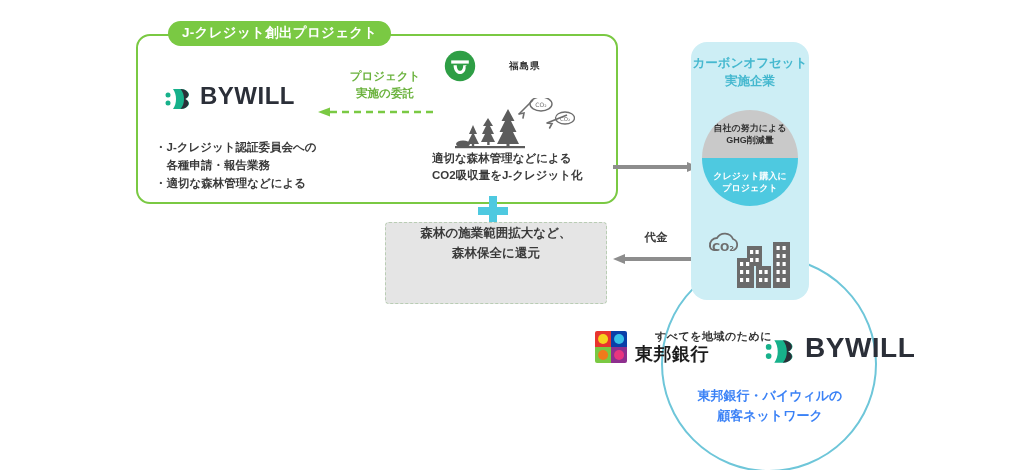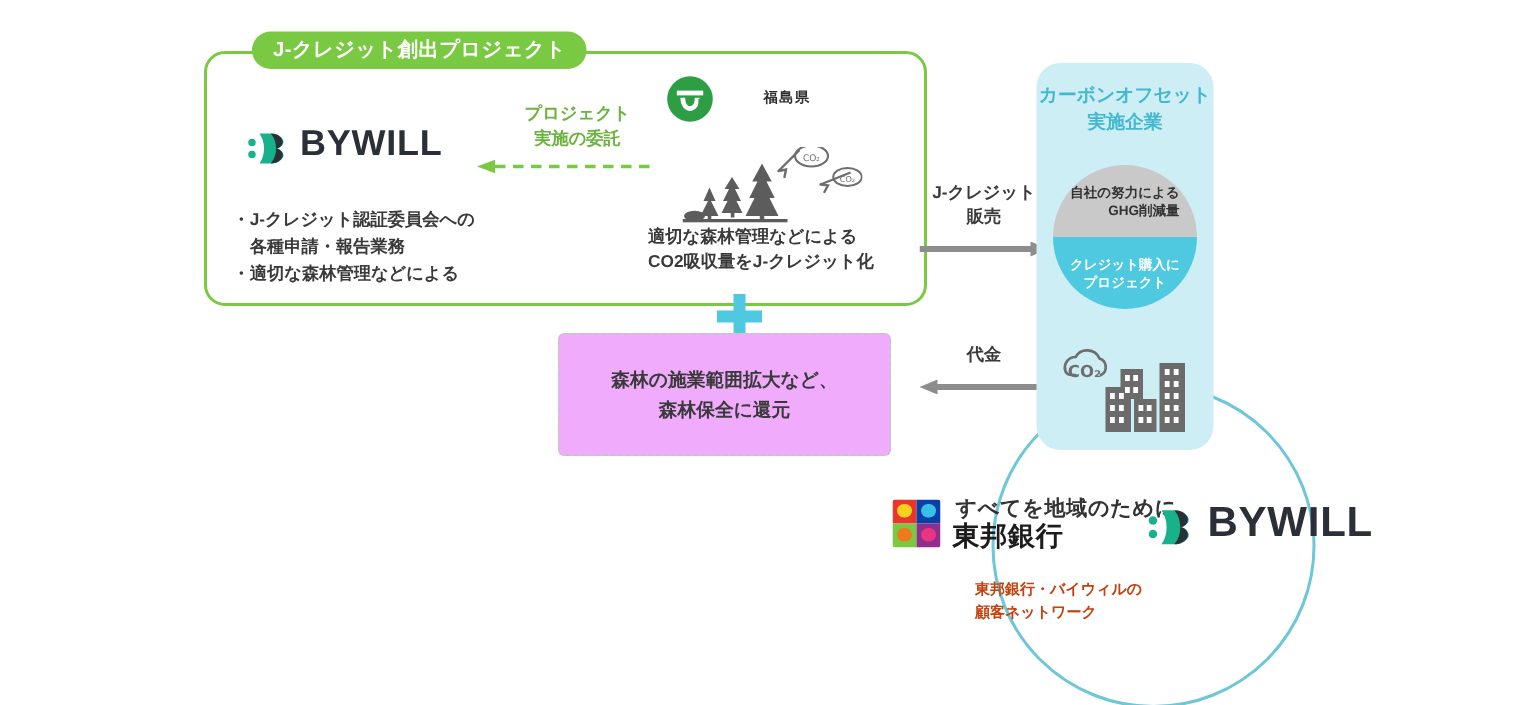--- a/index.html
+++ b/index.html
@@ -70,25 +70,25 @@
     position: absolute; left: 432px; top: 150px; width: 180px;
     text-align: left; font-size: 11.5px; color: #3a3a3a;
     line-height: 1.5; white-space: pre-line; font-weight: bold;
   }
 
   
   .plus-sign { position: absolute; left: 478px; top: 196px; width: 30px; height: 30px; }
 
   
   .dashed-box {
-    position: absolute; left: 372px; top: 222px;
+    position: absolute; left: 385px; top: 222px;
     width: 222px; height: 82px;
     border: 1px dashed #b9cdb4; border-radius: 4px;
-    display: flex; align-items: center; justify-content: center;
-    background: #f0abfc;
+    display: flex; justify-content: center;
+    background: #e5e5e5;
   }
   .dashed-box span {
     text-align: center; font-size: 12.5px; color: #3a3a3a;
     line-height: 1.6; white-space: pre-line; font-weight: bold;
   }
 
   
   .flow { position: absolute; }
   .flow-label {
     position: absolute; text-align: center; font-size: 11.5px;
@@ -97,39 +97,39 @@
 
   
   .network-circle {
     position: absolute; left: 661px; top: 256px;
     width: 216px; height: 216px;
     border: 2px solid #6ec6d9; border-radius: 50%;
     background: transparent;
   }
   .network-caption {
     position: absolute; left: 650px; top: 386px; width: 240px;
-    font-size: 10px; color: #c2410c;
+    text-align: center; font-size: 13px; color: #3b82f6;
     line-height: 1.5; white-space: pre-line; font-weight: bold;
   }
 
   
   .toho { position: absolute; left: 595px; top: 331px; display: flex; align-items: center; }
   .toho-mark {
     width: 32px; height: 32px; border-radius: 2px;
     display: grid; grid-template-columns: 1fr 1fr; grid-template-rows: 1fr 1fr;
     overflow: hidden;
   }
   .toho-tile { position: relative; }
   .toho-tile i {
     position: absolute; left: 50%; top: 50%;
     width: 62%; height: 62%; transform: translate(-50%,-50%);
     border-radius: 50%; display: block;
   }
   .toho-txt { margin-left: 8px; line-height: 1; }
-  .toho-tag { font-size: 14px; color: #333; letter-spacing: .5px; margin-left: 2px; font-weight: bold; }
+  .toho-tag { font-size: 11px; color: #333; letter-spacing: .5px; margin-left: 20px; font-weight: bold; }
   .toho-name { font-size: 18px; color: #1c1c1c; font-weight: bold; letter-spacing: .5px; margin-top: 3px; }
 
   
   .blue-panel {
     position: absolute; left: 691px; top: 42px;
     width: 118px; height: 258px;
     background: #cdeef5; border-radius: 16px;
   }
   .panel-title {
     position: absolute; left: 0; top: 12px; width: 100%;
@@ -145,21 +145,21 @@
     background: #c9c9c9;
     display: flex; align-items: center; justify-content: center;
   }
   .ghg-bot {
     position: absolute; left: 0; top: 50%; width: 100%; height: 50%;
     background: #4ec9e0;
     display: flex; align-items: center; justify-content: center;
   }
   .ghg-top span {
     color: #333; font-size: 9px; font-weight: bold;
-    text-align: right; line-height: 1.35; white-space: pre-line;
+    text-align: center; line-height: 1.35; white-space: pre-line;
   }
   .ghg-bot span {
     color: #ffffff; font-size: 9px; font-weight: bold;
     text-align: center; line-height: 1.35; white-space: pre-line;
   }
   .city-ill { position: absolute; left: 50%; top: 182px; transform: translateX(-50%); width: 92px; height: 66px; }
 </style>
 </head>
 <body>
 
@@ -241,22 +241,20 @@
       <rect x="11" y="0" width="8" height="30" fill="#4ec9e0"></rect>
       <rect x="0" y="11" width="30" height="8" fill="#4ec9e0"></rect>
     </svg>
   </div>
 
   <div class="dashed-box">
     <span>森林の施業範囲拡大など、
 森林保全に還元</span>
   </div>
 
-  <div class="flow-label" style="left:608px; top:122px; width:96px;">J-クレジット
-販売</div>
   <div class="flow" style="left:613px; top:158px; width:86px; height:10px;">
     <svg viewBox="0 0 86 10" width="100%" height="100%" aria-hidden="true">
       <rect x="0" y="3" width="76" height="4" fill="#8d8d8d"></rect>
       <polygon points="86,5 74,0 74,10" fill="#8d8d8d"></polygon>
     </svg>
   </div>
 
   <div class="flow-label" style="left:608px; top:230px; width:96px;">代金</div>
   <div class="flow" style="left:613px; top:250px; width:86px; height:10px;">
     <svg viewBox="0 0 86 10" width="100%" height="100%" aria-hidden="true">

